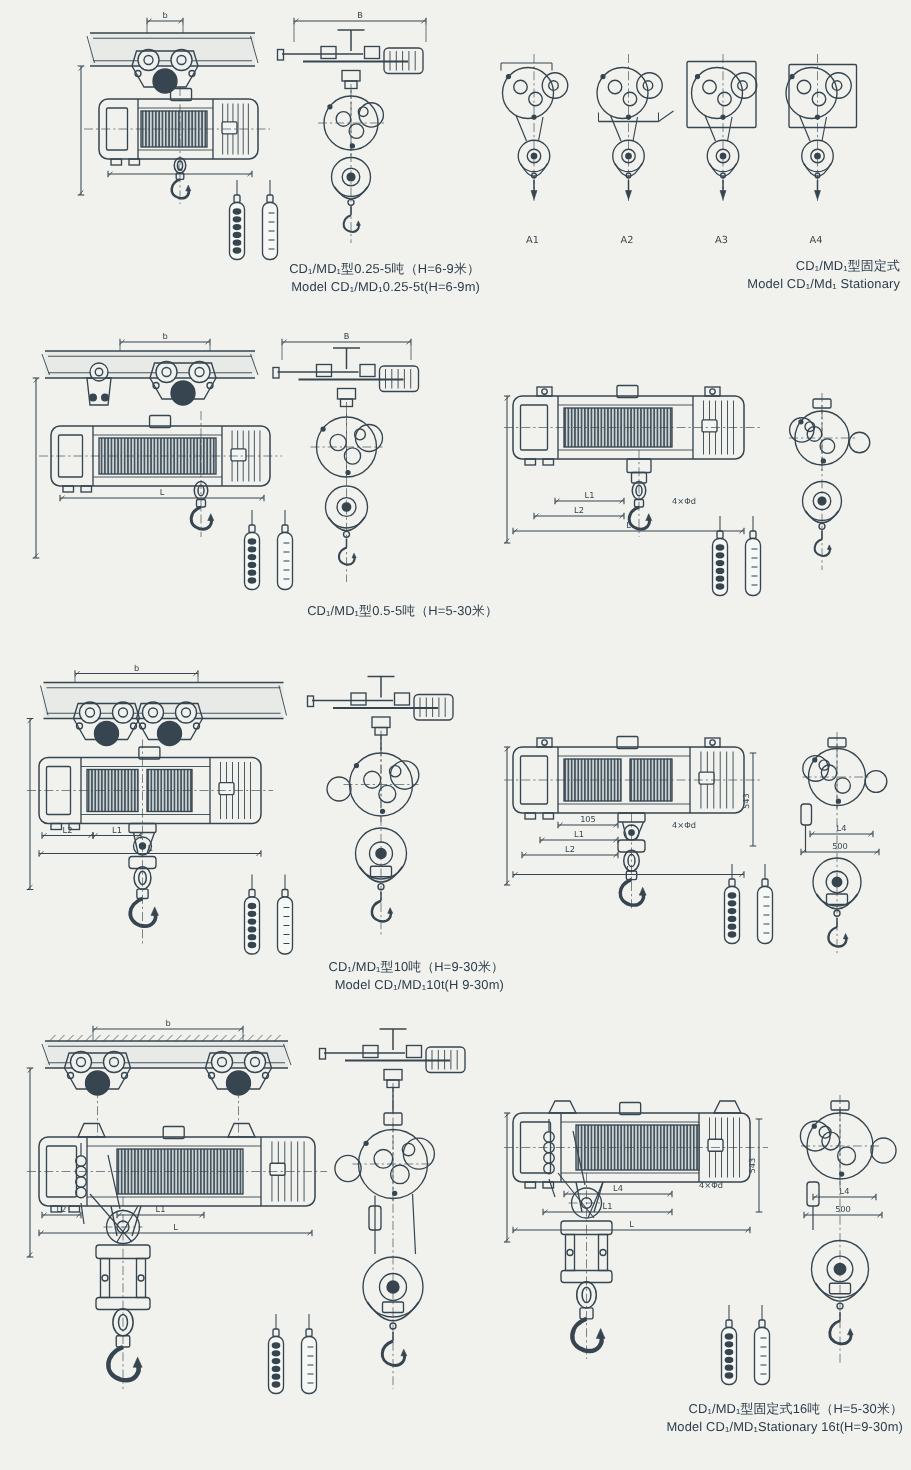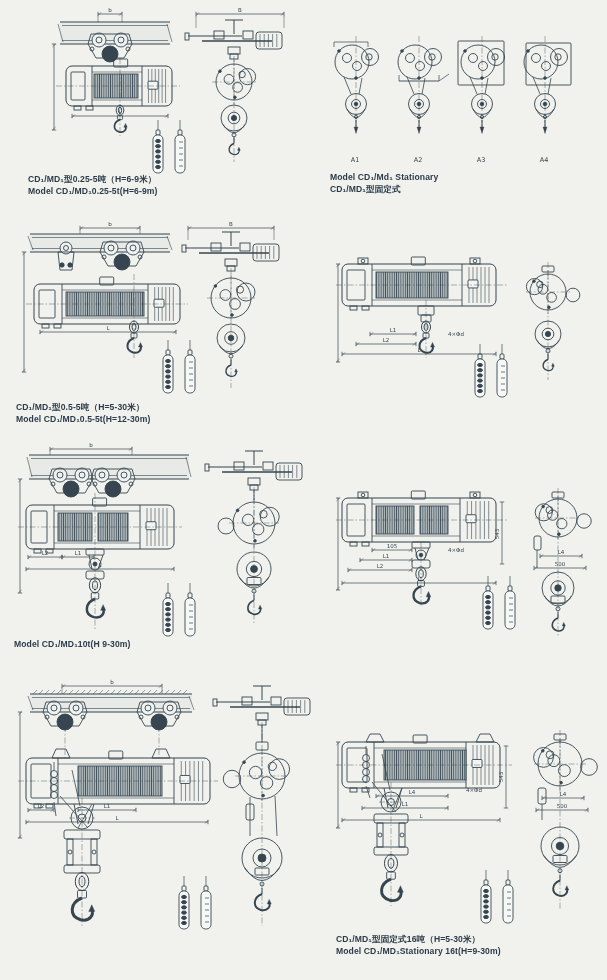--- a/index.html
+++ b/index.html
@@ -5,22 +5,22 @@
   html,body{margin:0;padding:0}
   body{
     width:607px;height:980px;position:relative;overflow:hidden;
     background:#f1f2ee;
     font-family:"Liberation Sans","DejaVu Sans",sans-serif;
   }
   .panel{position:absolute;margin:0;padding:0}
   .art{position:absolute;left:0;top:0;stroke:#36454f}
   .art text{font-family:"DejaVu Sans",sans-serif}
   .cap{
-    position:absolute;left:0;right:0;text-align:left;
-    font-weight:bold;color:#2c3c49;font-size:8.6px;line-height:11.5px;
+    position:absolute;left:0;right:0;text-align:right;
+    font-weight:normal;color:#2c3c49;font-size:8.6px;line-height:11.5px;
     letter-spacing:.1px;white-space:nowrap;
   }
   #p1l{left:28px;top:8px;width:292px;height:206px}   #p1l .cap{top:166px}
   #p1r{left:330px;top:34px;width:270px;height:172px} #p1r .cap{top:138px}
   #p2l{left:16px;top:222px;width:316px;height:212px} #p2l .cap{top:180px}
   #p2r{left:336px;top:240px;width:266px;height:196px}#p2r .cap{top:162px}
   #p3l{left:14px;top:443px;width:322px;height:230px} #p3l .cap{top:196px}
   #p3r{left:336px;top:456px;width:266px;height:217px}#p3r .cap{top:185px}
   #p4l{left:14px;top:678px;width:324px;height:290px} #p4l .cap{top:256px}
   #p4r{left:336px;top:678px;width:266px;height:290px}#p4r .cap{top:256px}
@@ -247,22 +247,22 @@
         <circle cx="215" cy="70" r="4.5" fill="none" stroke-width="0.9"></circle>
         <circle cx="215" cy="70" r="1.8" fill="#36454f" stroke-width="0.9"></circle>
         <circle cx="215" cy="83" r="1.6" fill="none" stroke-width="0.9"></circle>
         <line x1="215" y1="86" x2="215" y2="97" stroke-width="1"></line>
         <path d="M213,93 L215,99 L217,93 Z" fill="#36454f" stroke-width="0.4"></path>
         <line x1="215" y1="2" x2="215" y2="102" stroke-width="0.5" stroke-dasharray="6 2 1.5 2" opacity="0.85"></line>
         <text x="214" y="128" font-size="6.5" text-anchor="middle" fill="#36454f" stroke="none">A4</text>
       </g>
     </svg>
   <figcaption class="cap">
+    <div>CD₁/MD₁型固定式</div>
     <div>Model CD₁/Md₁ Stationary</div>
-    <div>CD₁/MD₁型固定式</div>
   </figcaption>
 </figure>
 
 <figure class="panel" id="p2l">
   <svg class="art" width="316" height="180" stroke="#36454f">
       <defs>
         <pattern id="h3" width="2.2" height="4" patternUnits="userSpaceOnUse">
           <rect x="0" y="0" width="2.2" height="4" fill="#ccd3d3" stroke="none"></rect>
           <line x1="1.1" y1="0" x2="1.1" y2="4" stroke="#46555f" stroke-width="1.1"></line>
         </pattern>
@@ -386,21 +386,20 @@
         <circle cx="215" cy="116" r="2.8000000000000003" fill="#36454f" stroke-width="0.9"></circle>
         <circle cx="215" cy="134.2" r="2" fill="none" stroke-width="0.9"></circle>
         <line x1="215" y1="137" x2="215" y2="143" stroke-width="1"></line>
         <path d="M215,143 C208.84,145.31 208.07,152.24 214.23,154.165 C219.235,155.32 221.16,151.47 220.005,148.775" fill="none" stroke-width="1.3860000000000001"></path>
         <path d="M218.696,149.93 L221.468,149.93 L220.005,146.85 Z" fill="#36454f" stroke-width="0.4"></path>
         <line x1="215" y1="46" x2="215" y2="166" stroke-width="0.5" stroke-dasharray="6 2 1.5 2" opacity="0.85"></line>
       </g>
     </svg>
   <figcaption class="cap">
     <div>CD₁/MD₁型0.5-5吨（H=5-30米）</div>
-    <div>Model CD₁/MD₁0.5-5t(H=12-30m)</div>
   </figcaption>
 </figure>
 
 <figure class="panel" id="p2r">
   <svg class="art" width="266" height="162" stroke="#36454f">
       <defs>
         <pattern id="h4" width="2.2" height="4" patternUnits="userSpaceOnUse">
           <rect x="0" y="0" width="2.2" height="4" fill="#ccd3d3" stroke="none"></rect>
           <line x1="1.1" y1="0" x2="1.1" y2="4" stroke="#46555f" stroke-width="1.1"></line>
         </pattern>
@@ -644,20 +643,21 @@
         <circle cx="240" cy="126" r="3.4000000000000004" fill="#36454f" stroke-width="0.9"></circle>
         <circle cx="240" cy="148.1" r="2" fill="none" stroke-width="0.9"></circle>
         <rect x="233" y="134.5" width="14" height="7" rx="1" fill="none" stroke-width="0.9"></rect>
         <line x1="240" y1="151.5" x2="240" y2="157.5" stroke-width="1"></line>
         <path d="M240,157.5 C232.52,160.305 231.585,168.72 239.065,171.0575 C245.1425,172.46 247.48,167.785 246.0775,164.5125" fill="none" stroke-width="1.683"></path>
         <path d="M244.488,165.915 L247.854,165.915 L246.0775,162.175 Z" fill="#36454f" stroke-width="0.4"></path>
         <line x1="240" y1="44" x2="240" y2="182" stroke-width="0.5" stroke-dasharray="6 2 1.5 2" opacity="0.85"></line>
       </g>
     </svg>
   <figcaption class="cap">
+    <div>CD₁/MD₁型10吨（H=9-30米）</div>
     <div>Model CD₁/MD₁10t(H 9-30m)</div>
   </figcaption>
 </figure>
 
 <figure class="panel" id="p3r">
   <svg class="art" width="266" height="185" stroke="#36454f">
       <defs>
         <pattern id="h6" width="2.2" height="4" patternUnits="userSpaceOnUse">
           <rect x="0" y="0" width="2.2" height="4" fill="#ccd3d3" stroke="none"></rect>
           <line x1="1.1" y1="0" x2="1.1" y2="4" stroke="#46555f" stroke-width="1.1"></line>

